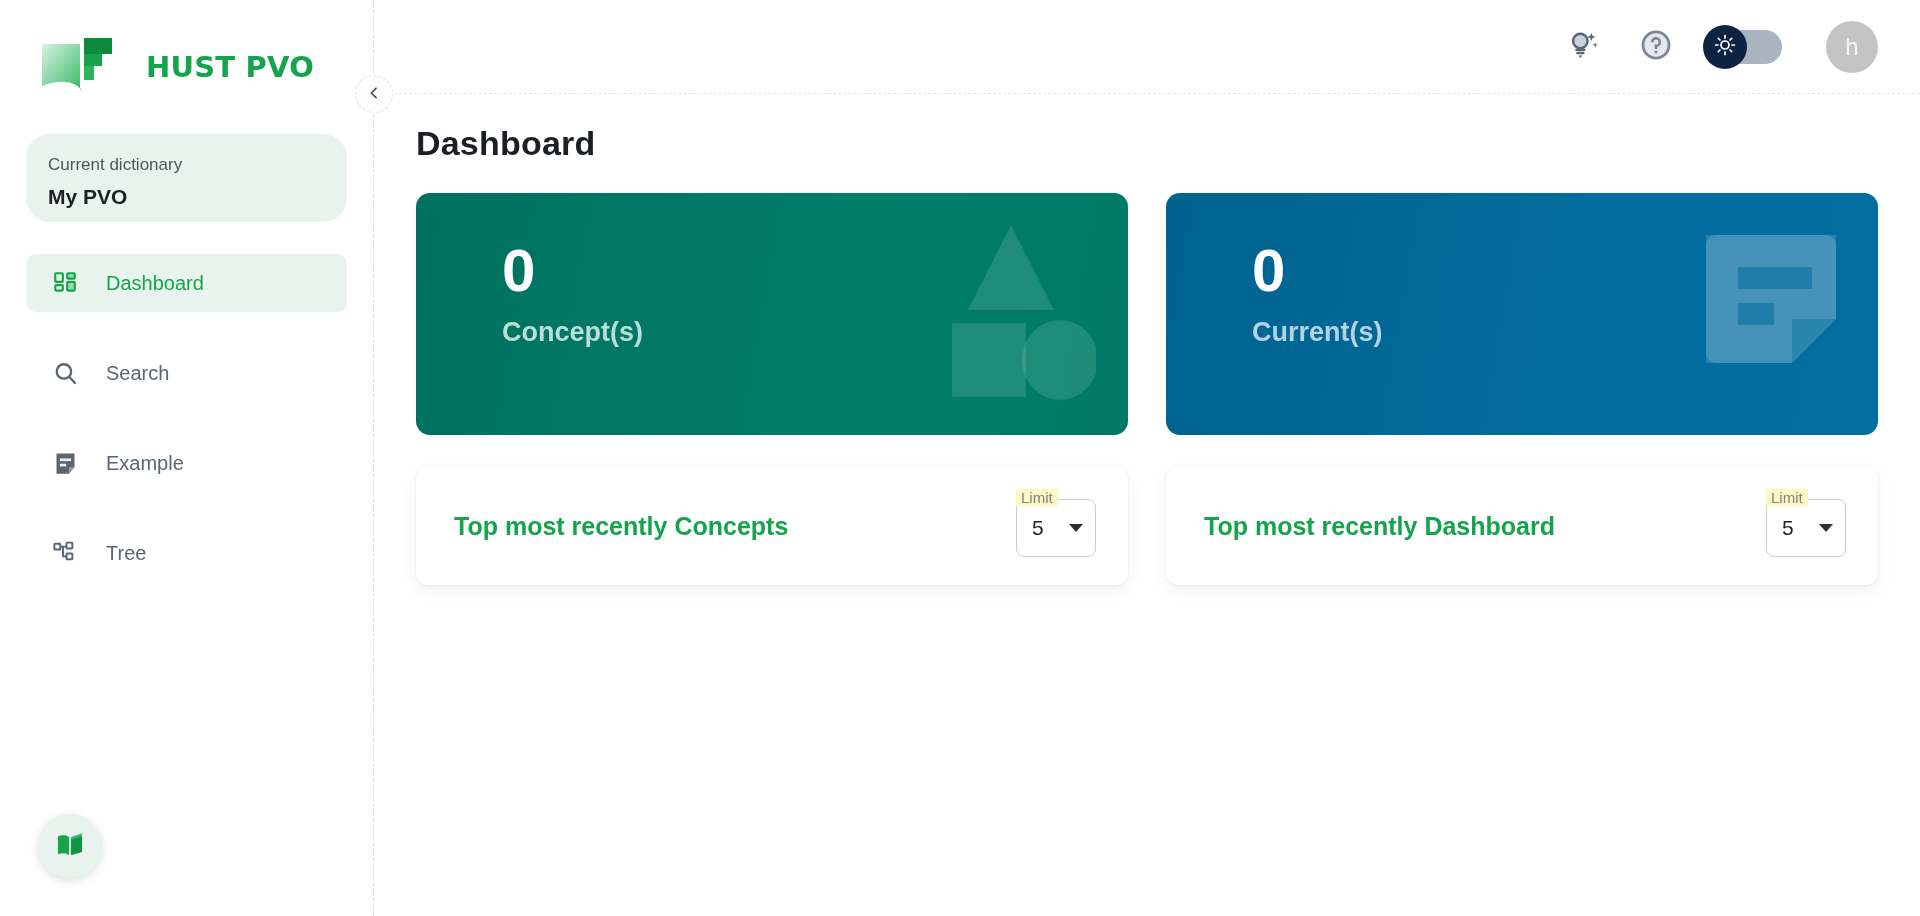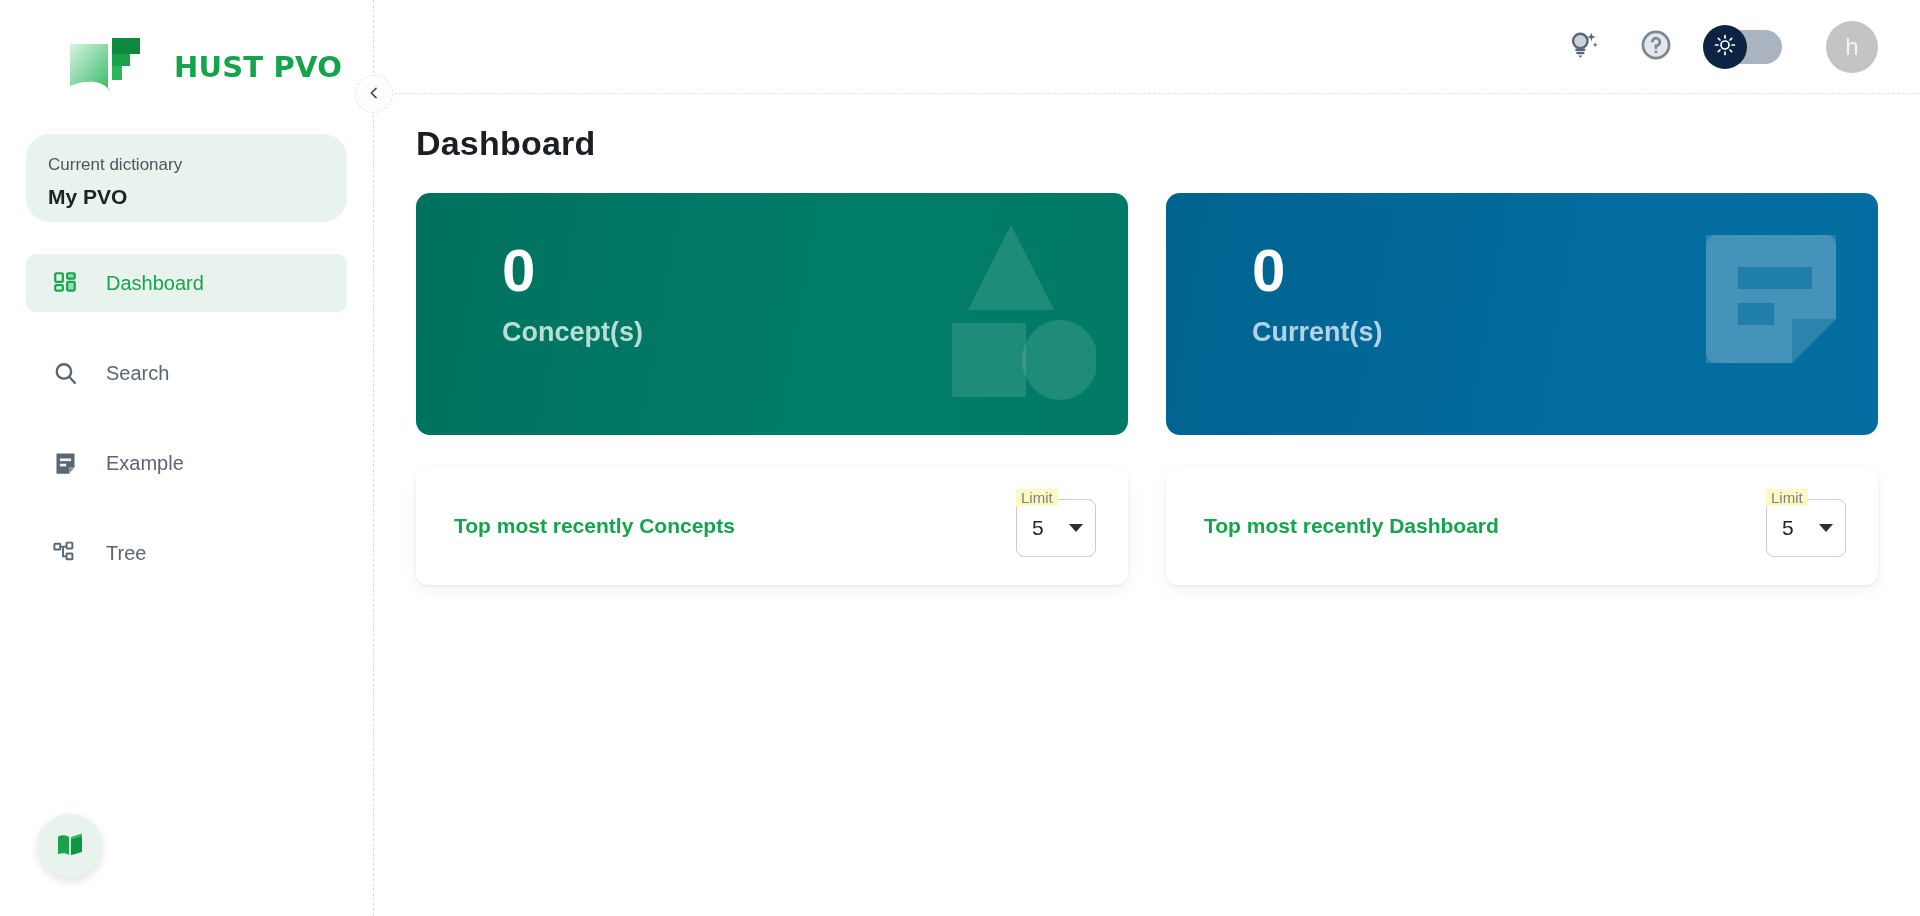--- a/index.html
+++ b/index.html
@@ -16,21 +16,21 @@
     width: 374px; height: 916px;
     background: #ffffff;
     border-right: 1px dashed #d8dade;
     position: relative;
     flex: 0 0 374px;
     display: flex;
     flex-direction: column;
   }
   .logo-row {
     display: flex; align-items: center; gap: 14px;
-    padding: 28px 0 0 68px;
+    padding: 28px 0 0 40px;
     height: 106px;
   }
   .logo-mark { width: 92px; height: 62px; flex: 0 0 92px; }
   .logo-text {
     font-size: 29px; font-weight: 800; letter-spacing: .2px;
     color: #14a44b; font-family: "DejaVu Sans", sans-serif;
   }
 
   .dict-card {
     margin: 28px 26px 0 26px;
@@ -123,21 +123,21 @@
   .stat-deco { position: absolute; right: 32px; top: 22px; opacity: 1; }
 
   .list-row { display: flex; gap: 38px; margin-top: 32px; }
   .list-card {
     flex: 1; height: 118px; background: #ffffff; border-radius: 12px;
     box-shadow: 0 1px 3px rgba(0,0,0,.07), 0 6px 18px rgba(0,0,0,.05);
     display: flex; align-items: center; justify-content: space-between;
     padding: 0 32px 0 38px;
     position: relative;
   }
-  .list-title { font-size: 21px; font-weight: 700; color: #14a44b; }
+  .list-title { font-size: 25px; font-weight: 700; color: #14a44b; }
   .select-wrap { position: relative; margin-top: 4px; }
   .select-box {
     width: 80px; height: 58px; border: 1px solid #c9ccd1; border-radius: 8px;
     display: flex; align-items: center; justify-content: space-between;
     padding: 0 12px 0 15px; cursor: pointer; background: #fff;
   }
   .select-val { font-size: 21px; color: #212529; }
   .select-lbl {
     position: absolute; top: -10px; left: 0; background: #fef9c3;
     padding: 0 5px; font-size: 15px; color: #7b8089;

